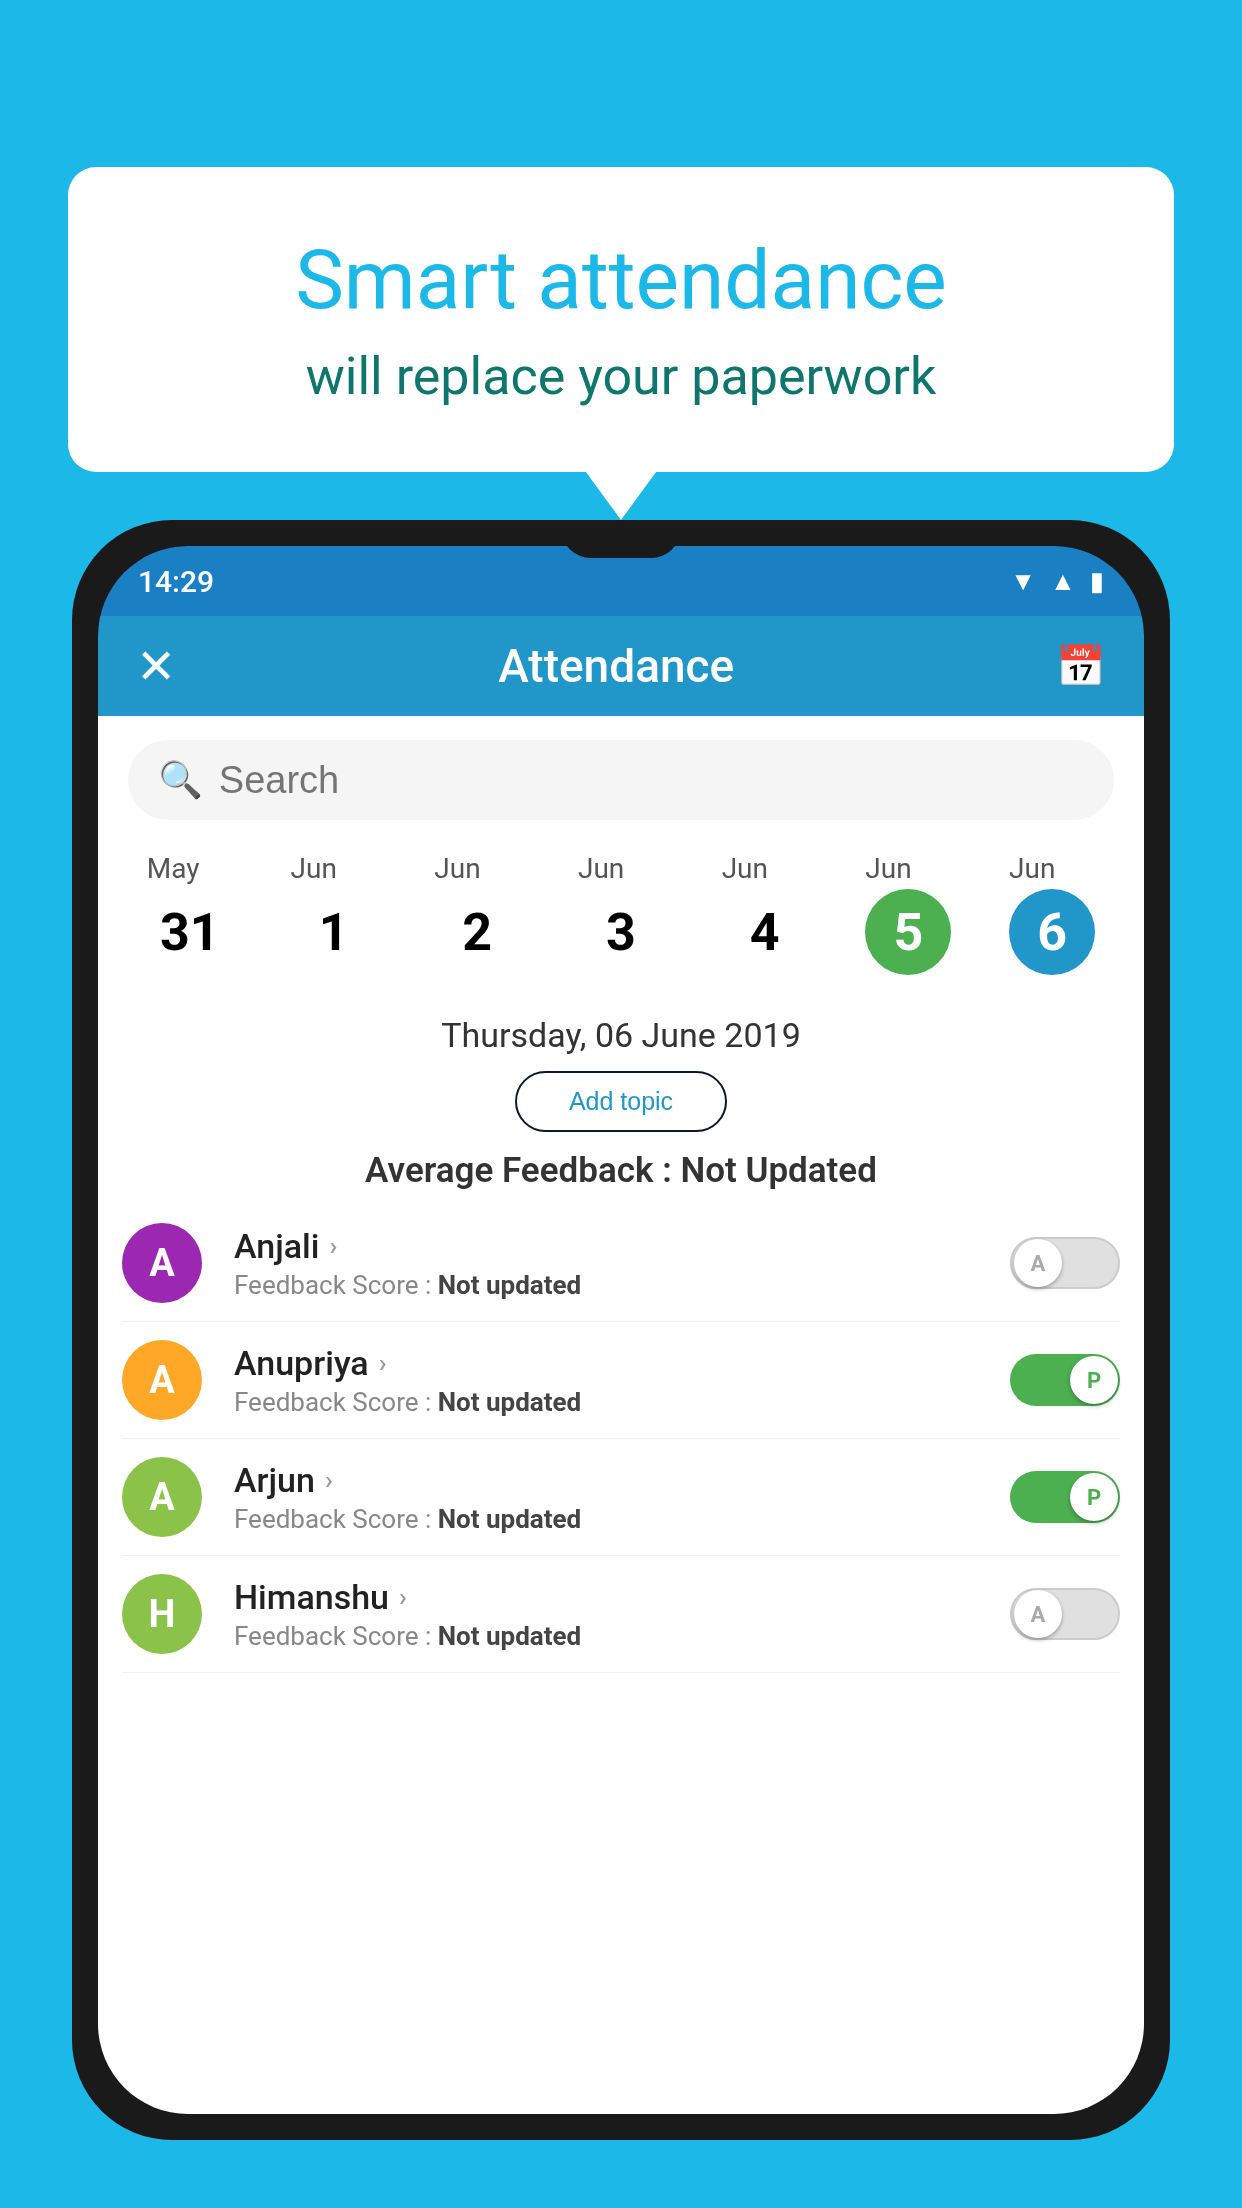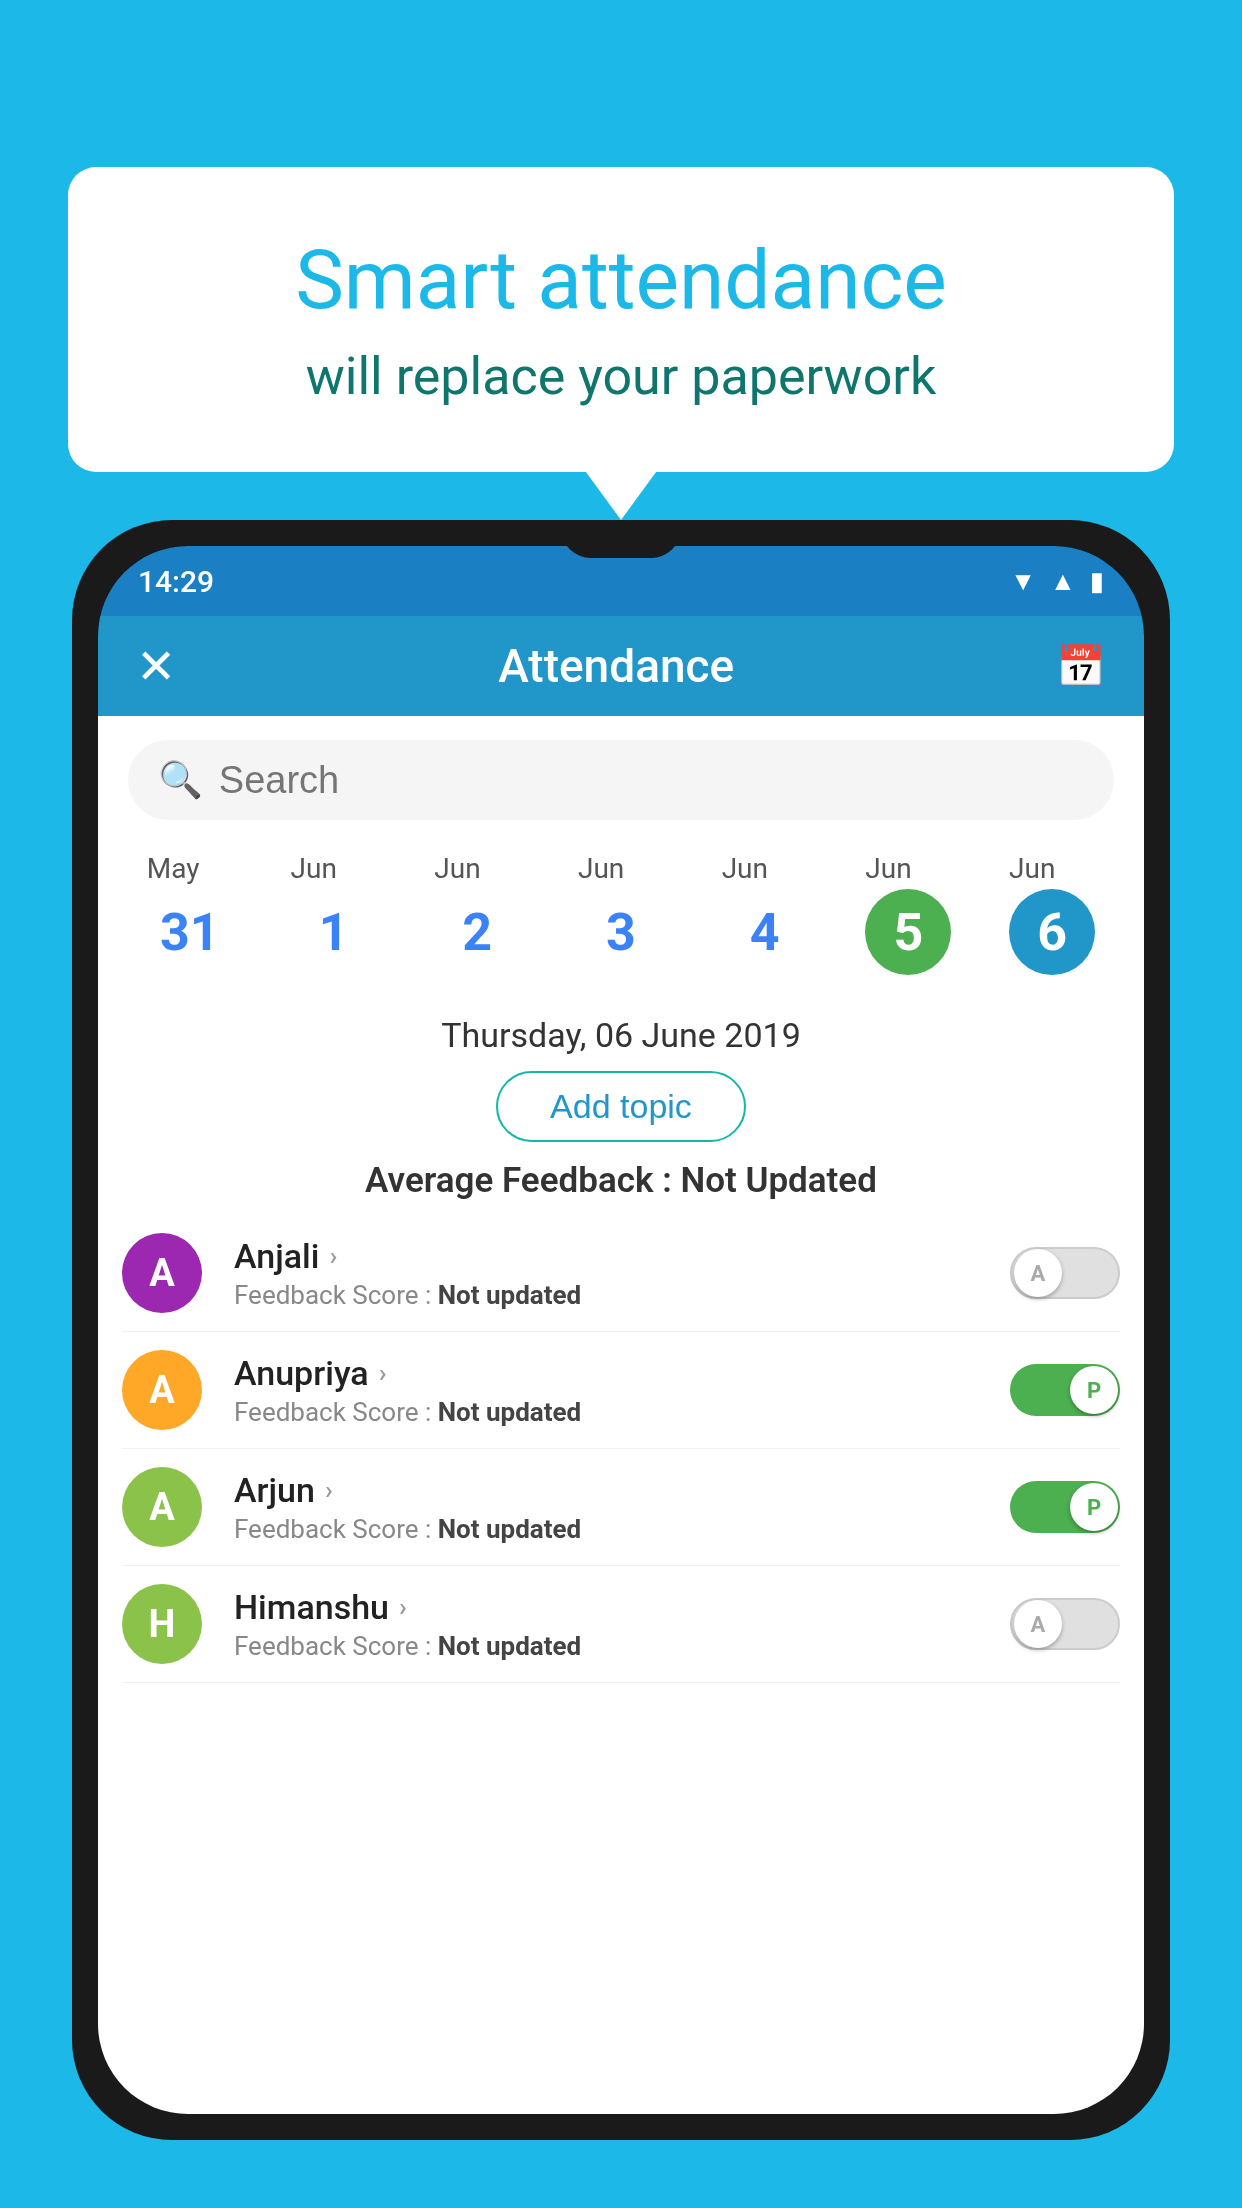--- a/index.html
+++ b/index.html
@@ -179,21 +179,21 @@
       align-items: flex-start;
       gap: 4px;
     }
     .date-month {
       font-size: 28px;
       color: #555;
     }
     .date-num {
       font-size: 52px;
       font-weight: 700;
-      color: #3b82f6;
+      color: #000000;
       width: 86px;
       height: 86px;
       display: flex;
       align-items: center;
       justify-content: center;
     }
     .date-num.today {
       background: #4CAF50;
       color: white;
       border-radius: 50%;
@@ -209,25 +209,25 @@
       text-align: center;
       font-size: 34px;
       color: #333;
       margin: 40px 0 16px 0;
     }
 
     
     .add-topic-btn {
       display: block;
       margin: 16px auto;
-      border: 2px solid #14b8a6;
+      border: 2px solid #0f172a;
       border-radius: 50px;
       background: white;
       color: #2196C9;
-      font-size: 34px;
+      font-size: 25px;
       padding: 14px 52px;
       cursor: pointer;
     }
 
     
     .avg-feedback {
       text-align: center;
       font-size: 35px;
       color: #888;
       margin: 18px 0 14px 0;

